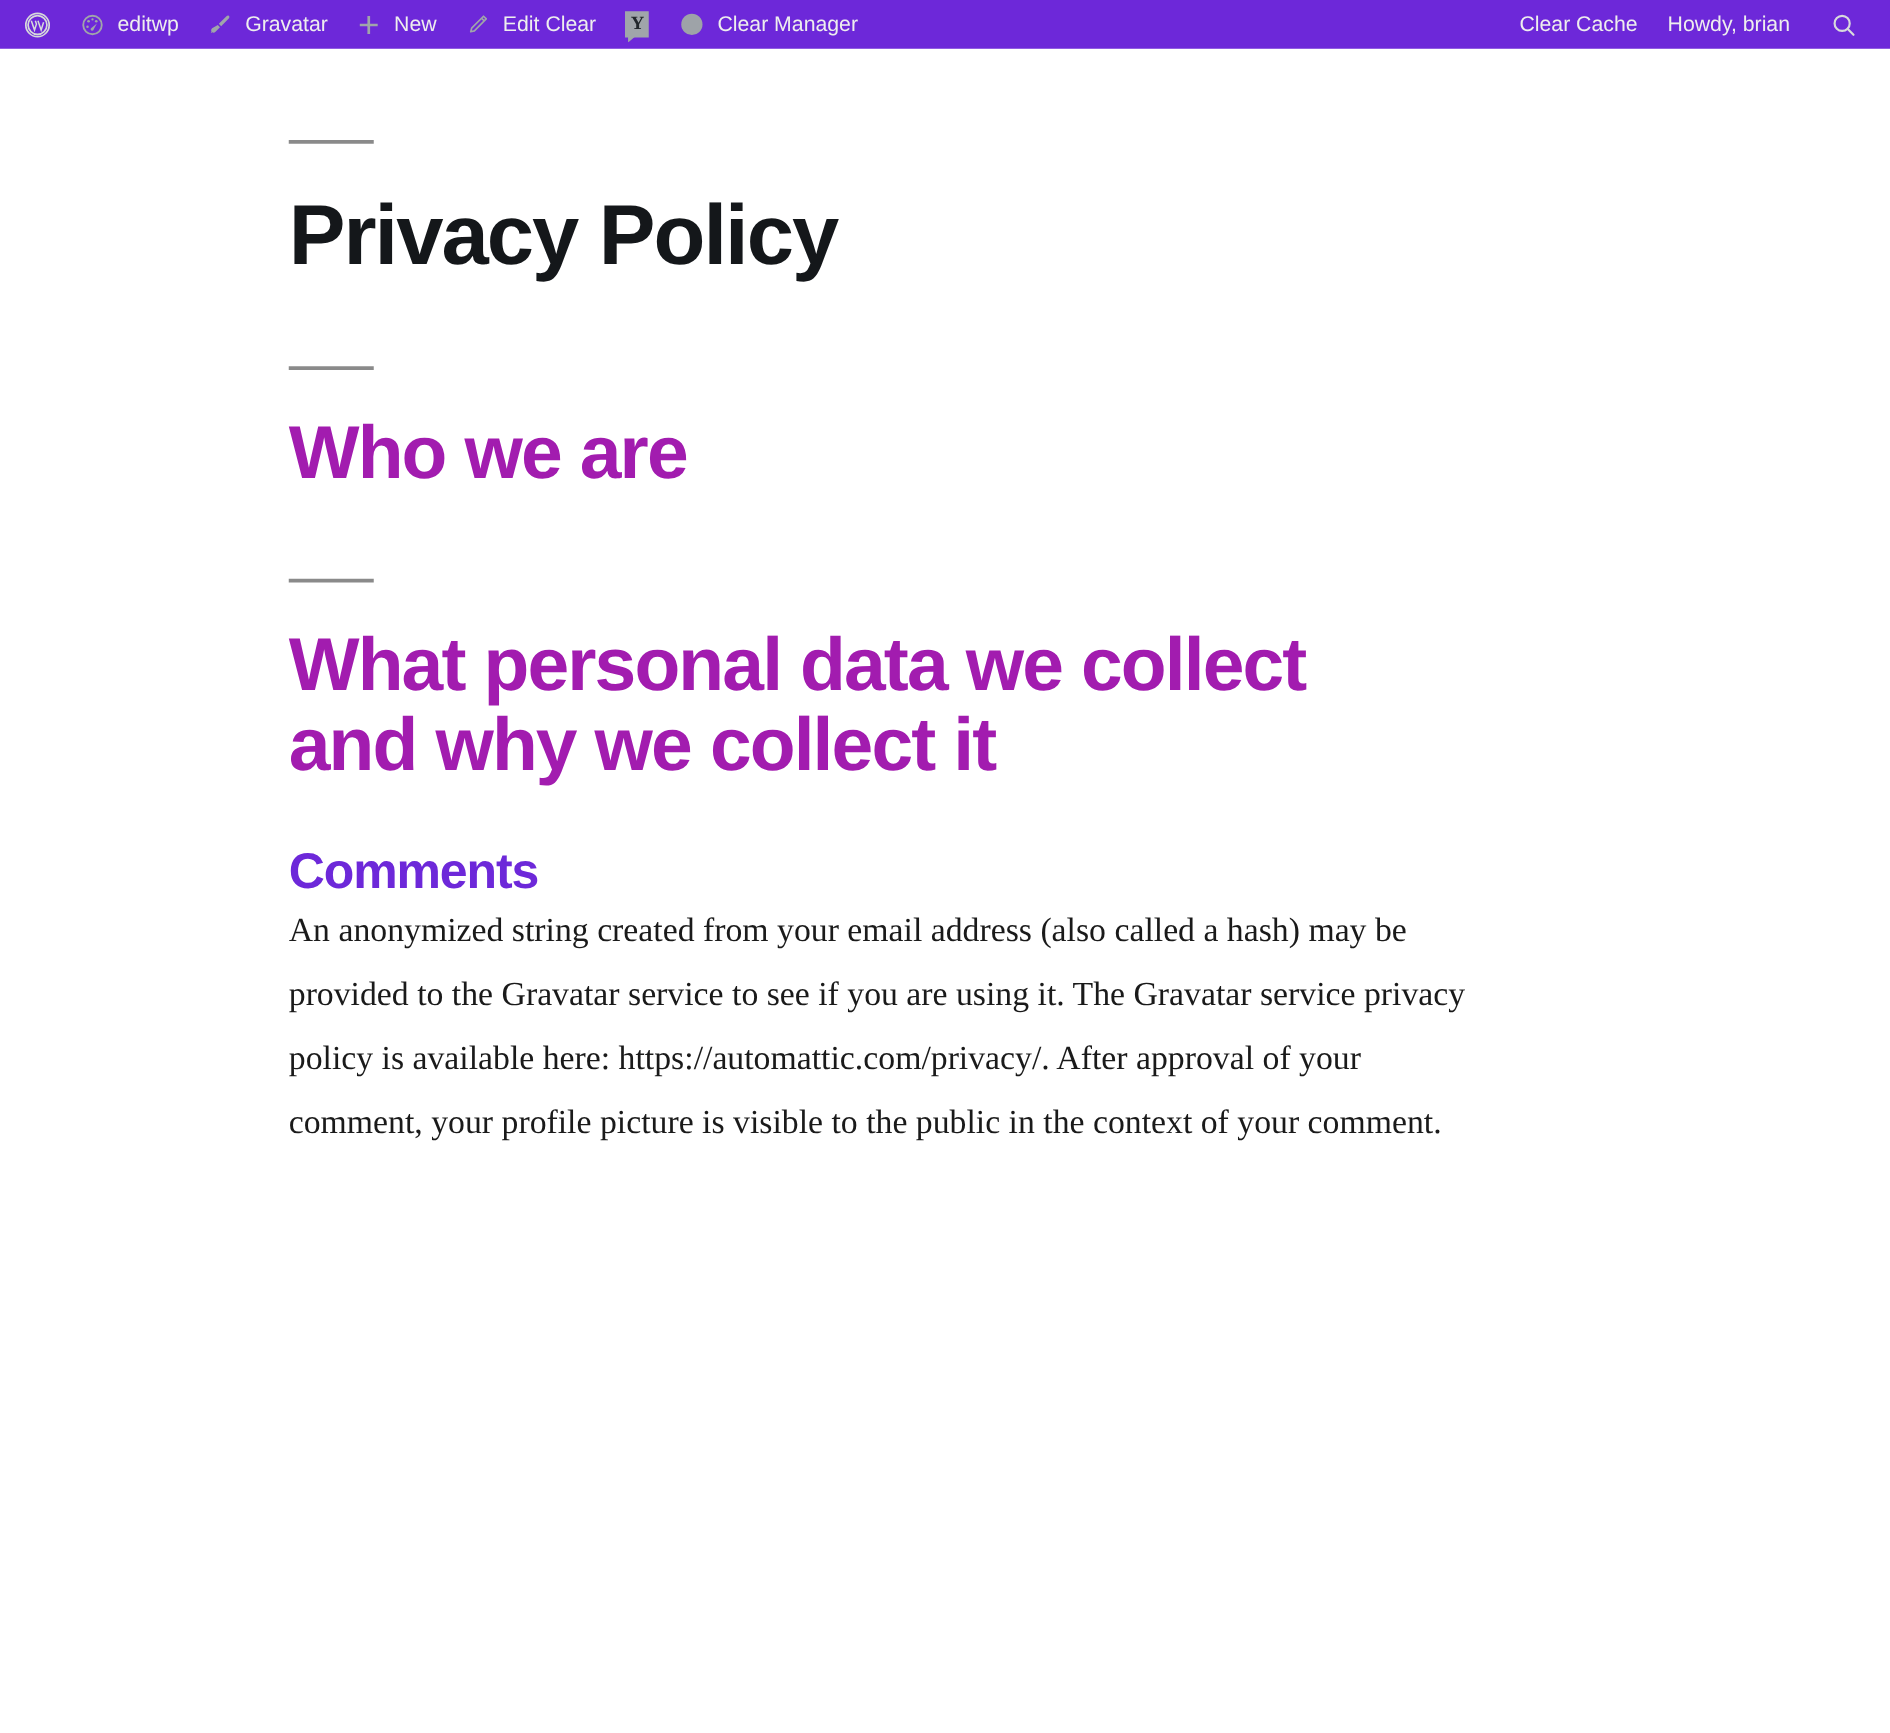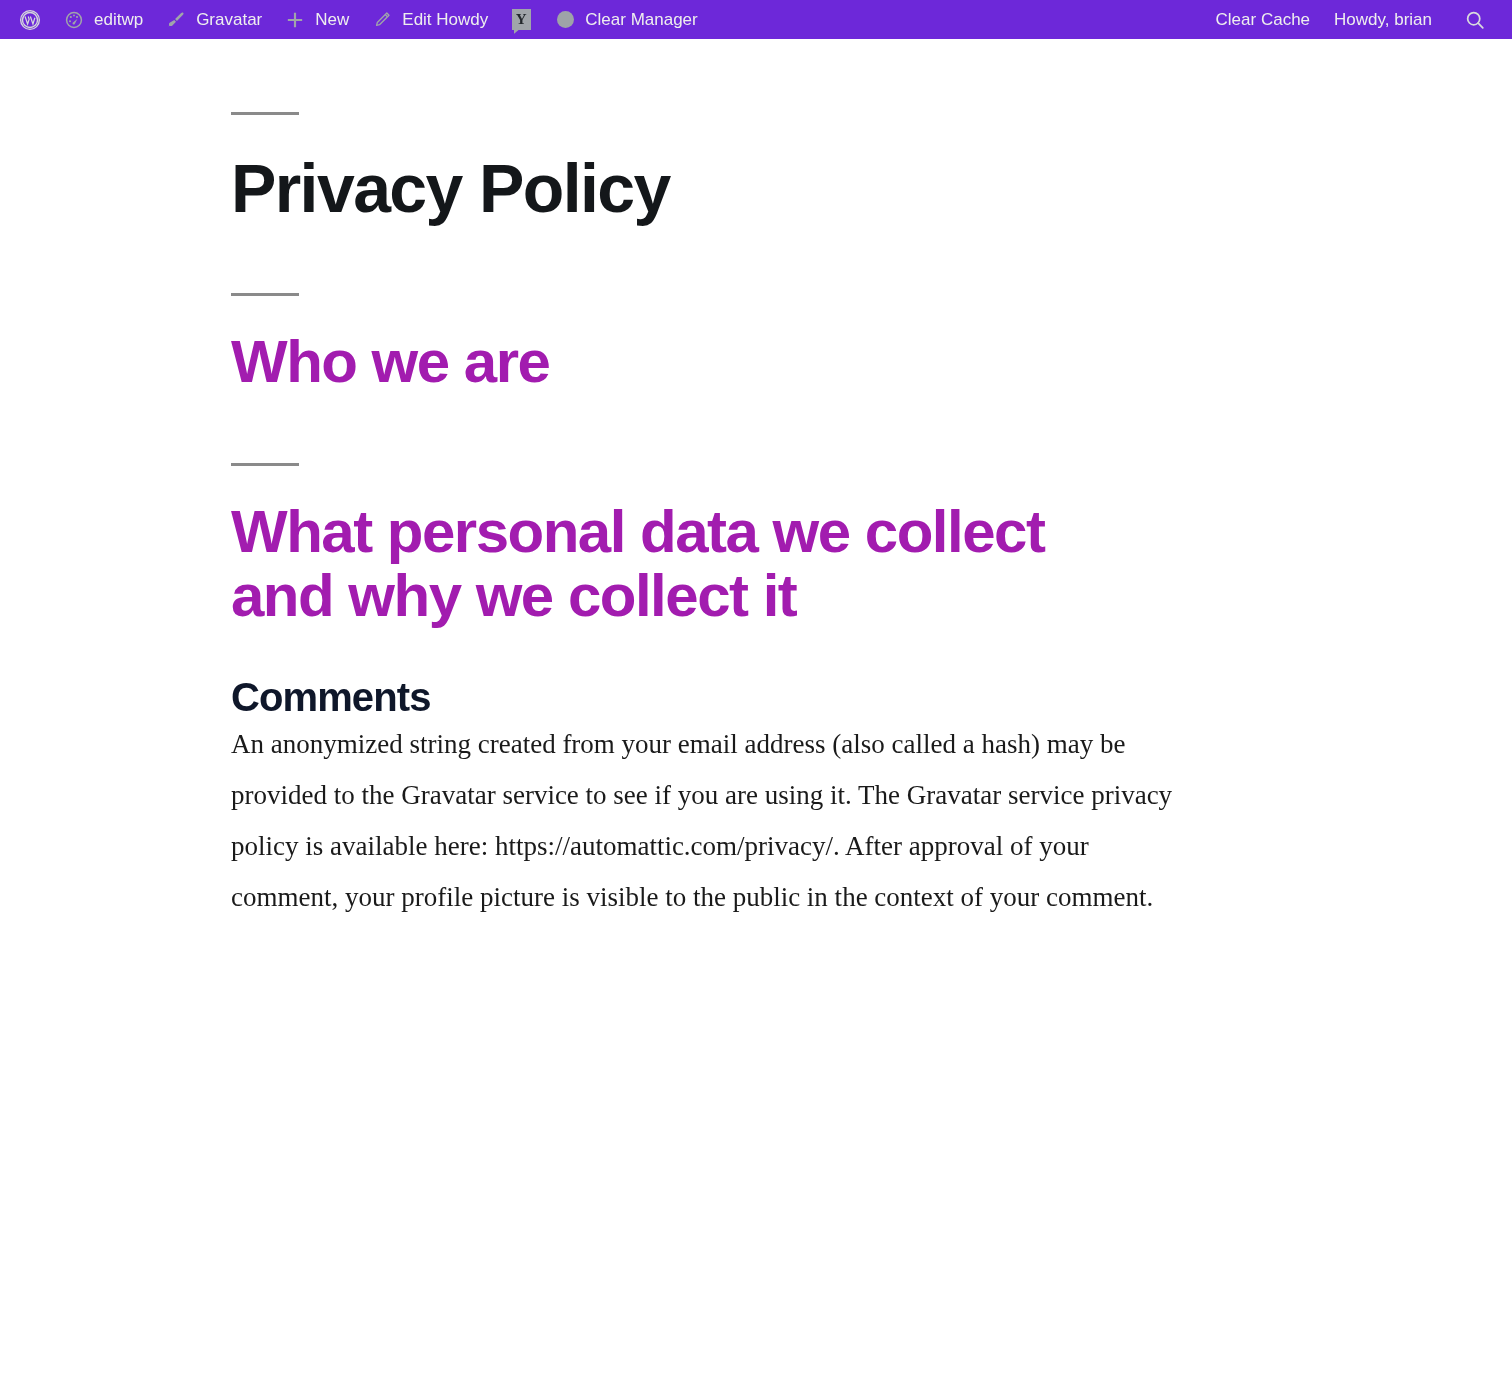--- a/index.html
+++ b/index.html
@@ -145,21 +145,21 @@
     margin: 34px 0 0 0;
     max-width: 920px;
   }
 
   h3.sub-title {
     font-family: "Liberation Sans", "DejaVu Sans", sans-serif;
     font-weight: 700;
     font-size: 40px;
     line-height: 1.1;
     letter-spacing: -0.9px;
-    color: #0f172a;
+    color: #6d28d9;
     margin: 46px 0 0 0;
   }
 
   p.body-text {
     font-family: "Liberation Serif", "DejaVu Serif", serif;
     font-size: 27px;
     line-height: 51px;
     color: #1a1a1a;
     margin: 0;
     max-width: 965px;
@@ -220,21 +220,21 @@
       <span class="ab-label">New</span>
     </a>
 
     <a class="ab-item">
       <span class="ab-icon">
         <svg width="20" height="20" viewBox="0 0 24 24" fill="none" stroke="#a0a5aa" stroke-width="1.6" stroke-linejoin="round">
           <path d="M17.8 3.6l2.6 2.6-11.4 11.4-3.5.9.9-3.5z"></path>
           <path d="M15.9 5.5l2.6 2.6"></path>
         </svg>
       </span>
-      <span class="ab-label">Edit Howdy</span>
+      <span class="ab-label">Edit Clear</span>
     </a>
 
     <a class="ab-item">
       <span class="ab-icon">
         <span class="yoast-badge">Y</span>
       </span>
     </a>
 
     <a class="ab-item">
       <span class="ab-icon">

